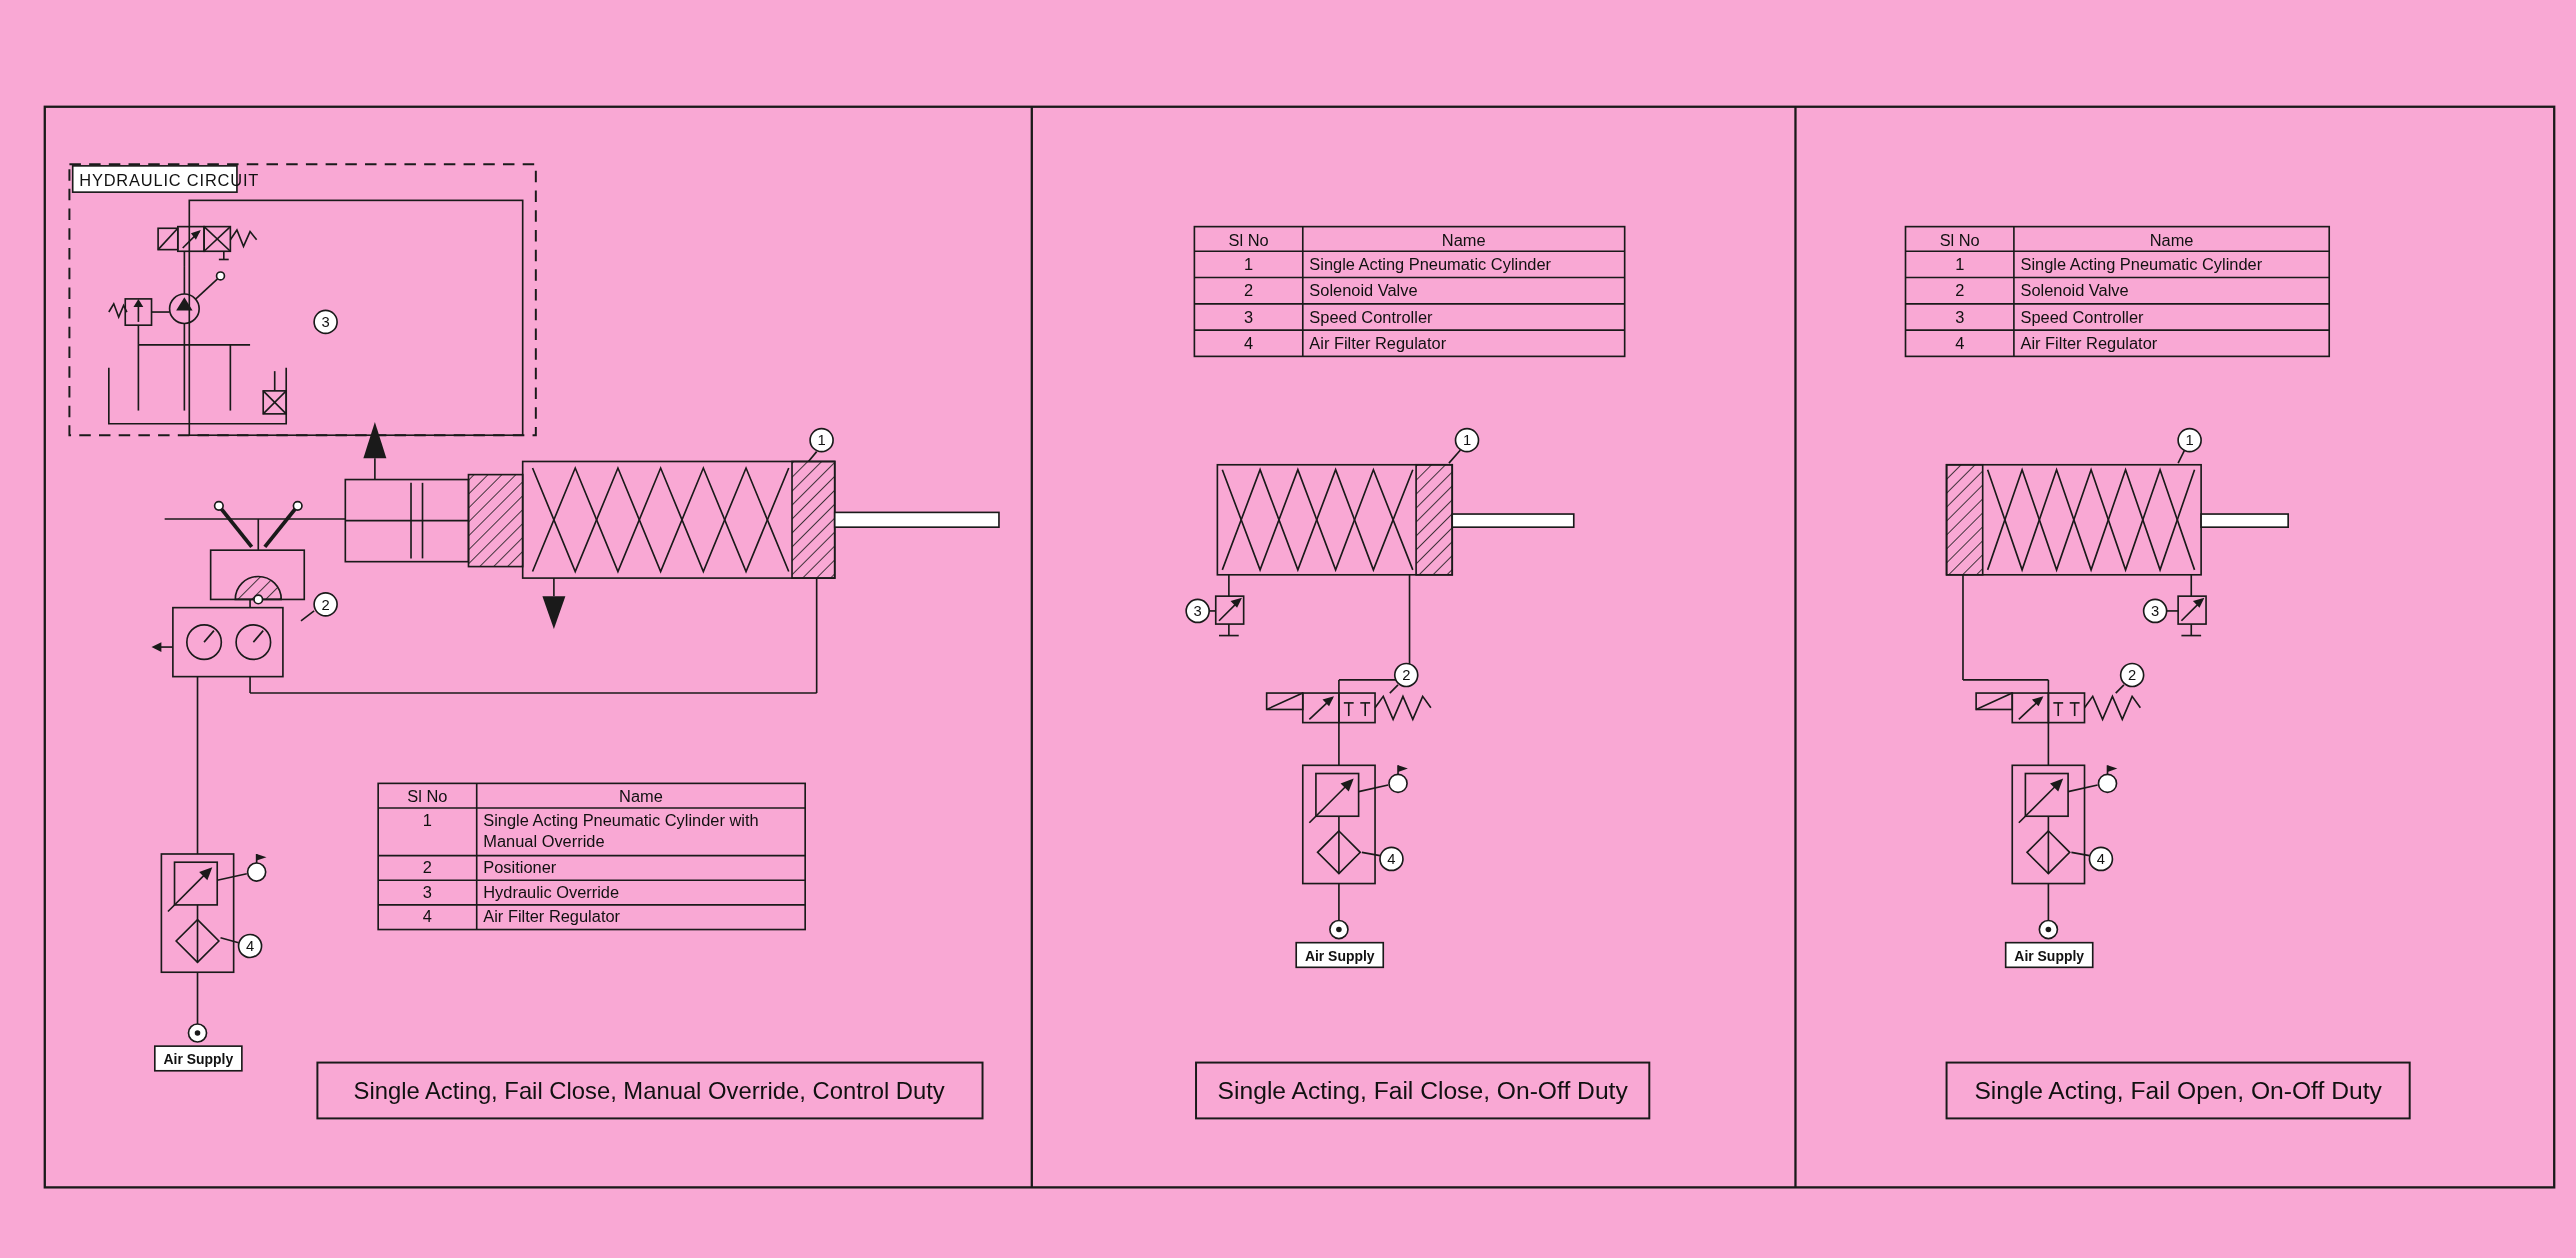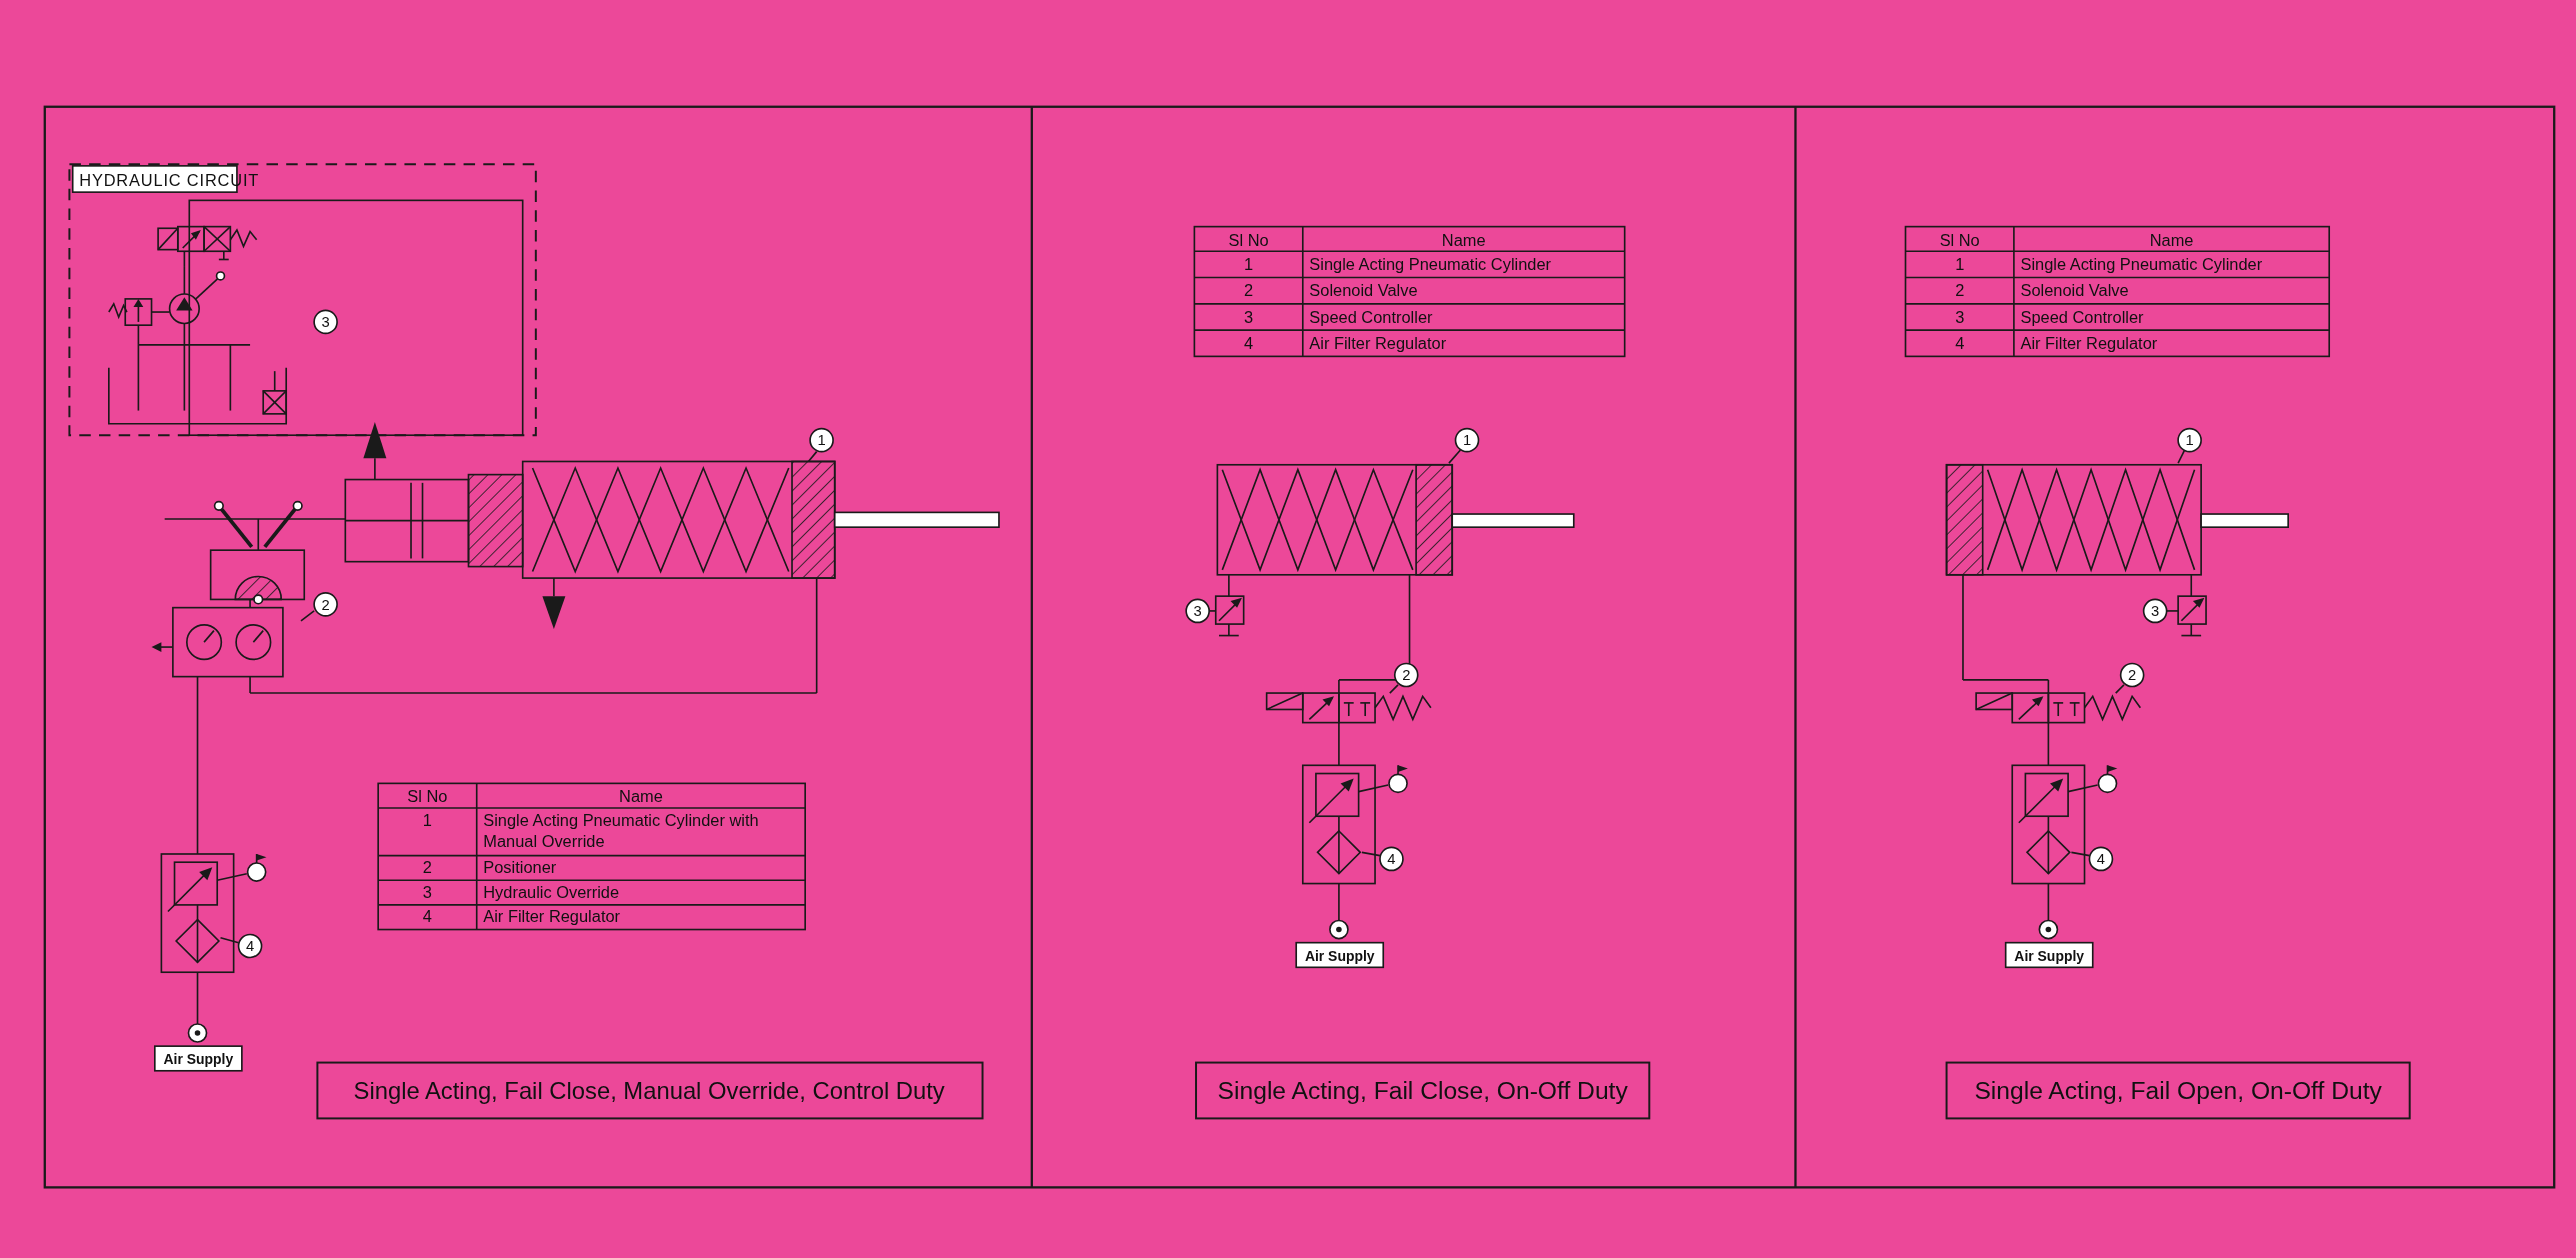--- a/index.html
+++ b/index.html
@@ -1,16 +1,16 @@
 <!DOCTYPE html>
 <html style="font-size:11.7px"><head>
 <meta charset="utf-8">
 <style>
   html,body{margin:0;padding:0;background:#ffffff;}
-  .canvas{position:relative;width:2576px;height:1258px;background:#ec4899;overflow:hidden;}
+  .canvas{position:relative;width:2576px;height:1258px;background:#f9a8d4;overflow:hidden;}
   svg{position:absolute;left:0;top:0;width:100%;height:100%;}
   .ln{stroke:#1a1a1a;stroke-width:1;fill:none;}
   .ln12{stroke:#1a1a1a;stroke-width:1.2;fill:none;}
   .ln14{stroke:#1a1a1a;stroke-width:1.4;fill:none;}
   .lnw{stroke:#1a1a1a;stroke-width:1;fill:#ffffff;}
   .hz{stroke:#1a1a1a;stroke-width:1;}
   .f{fill:#1a1a1a;stroke:none;}
   .thick{stroke:#1a1a1a;stroke-width:2.3;fill:none;}
   .dash{stroke-dasharray:7,5;}
   text{fill:#111111;}

